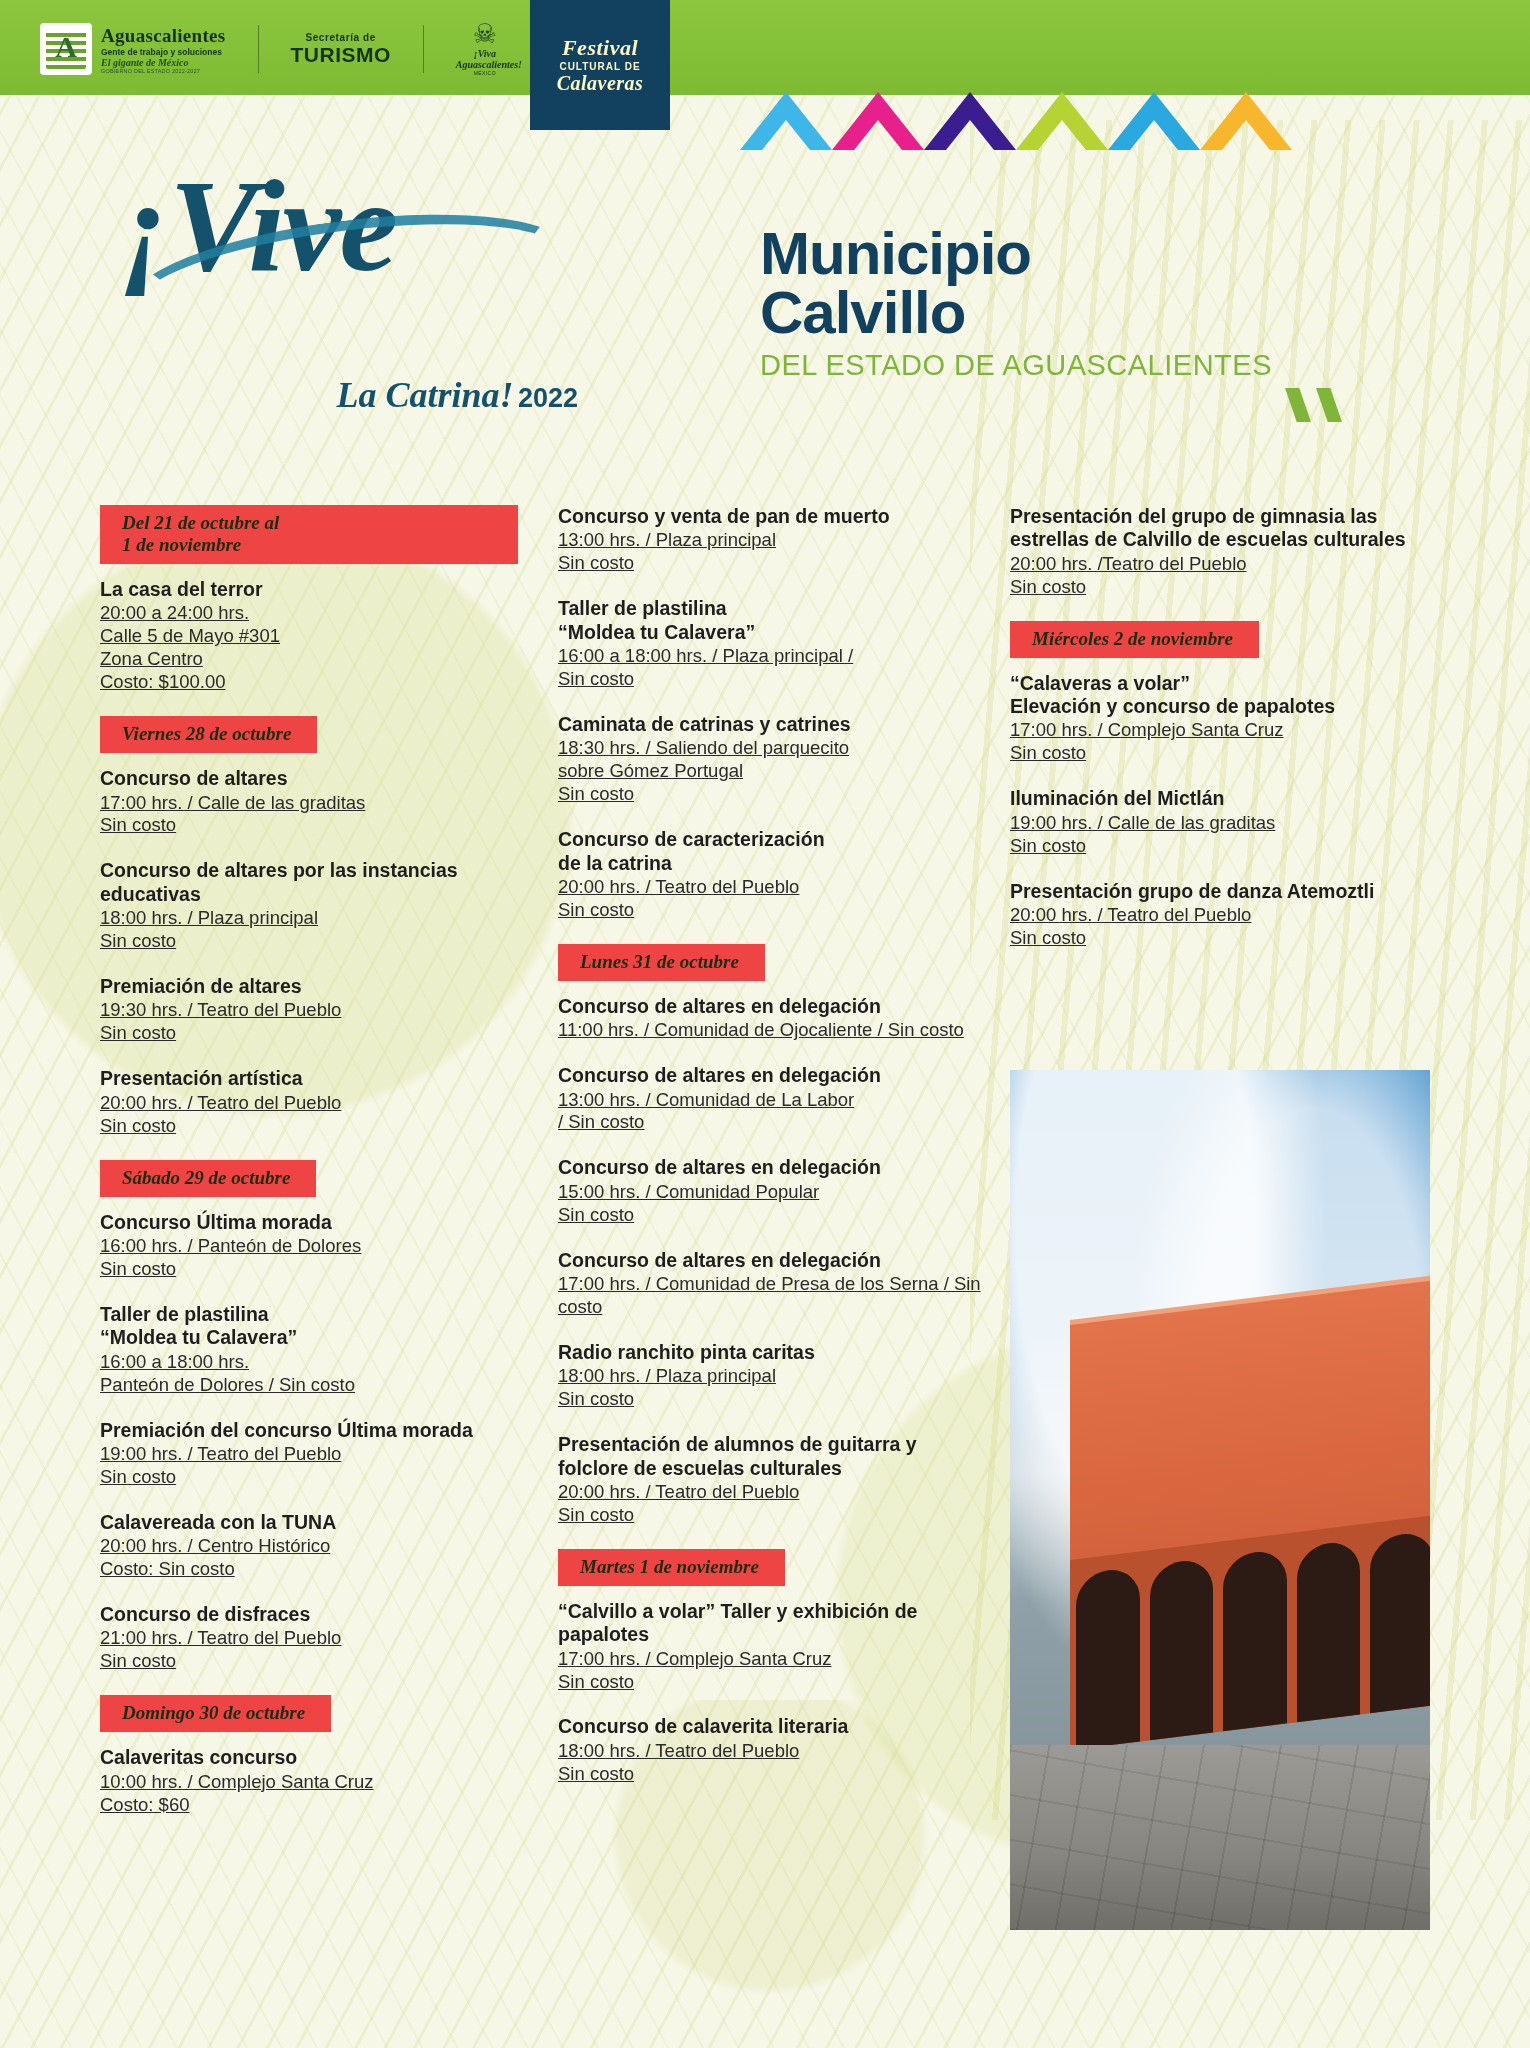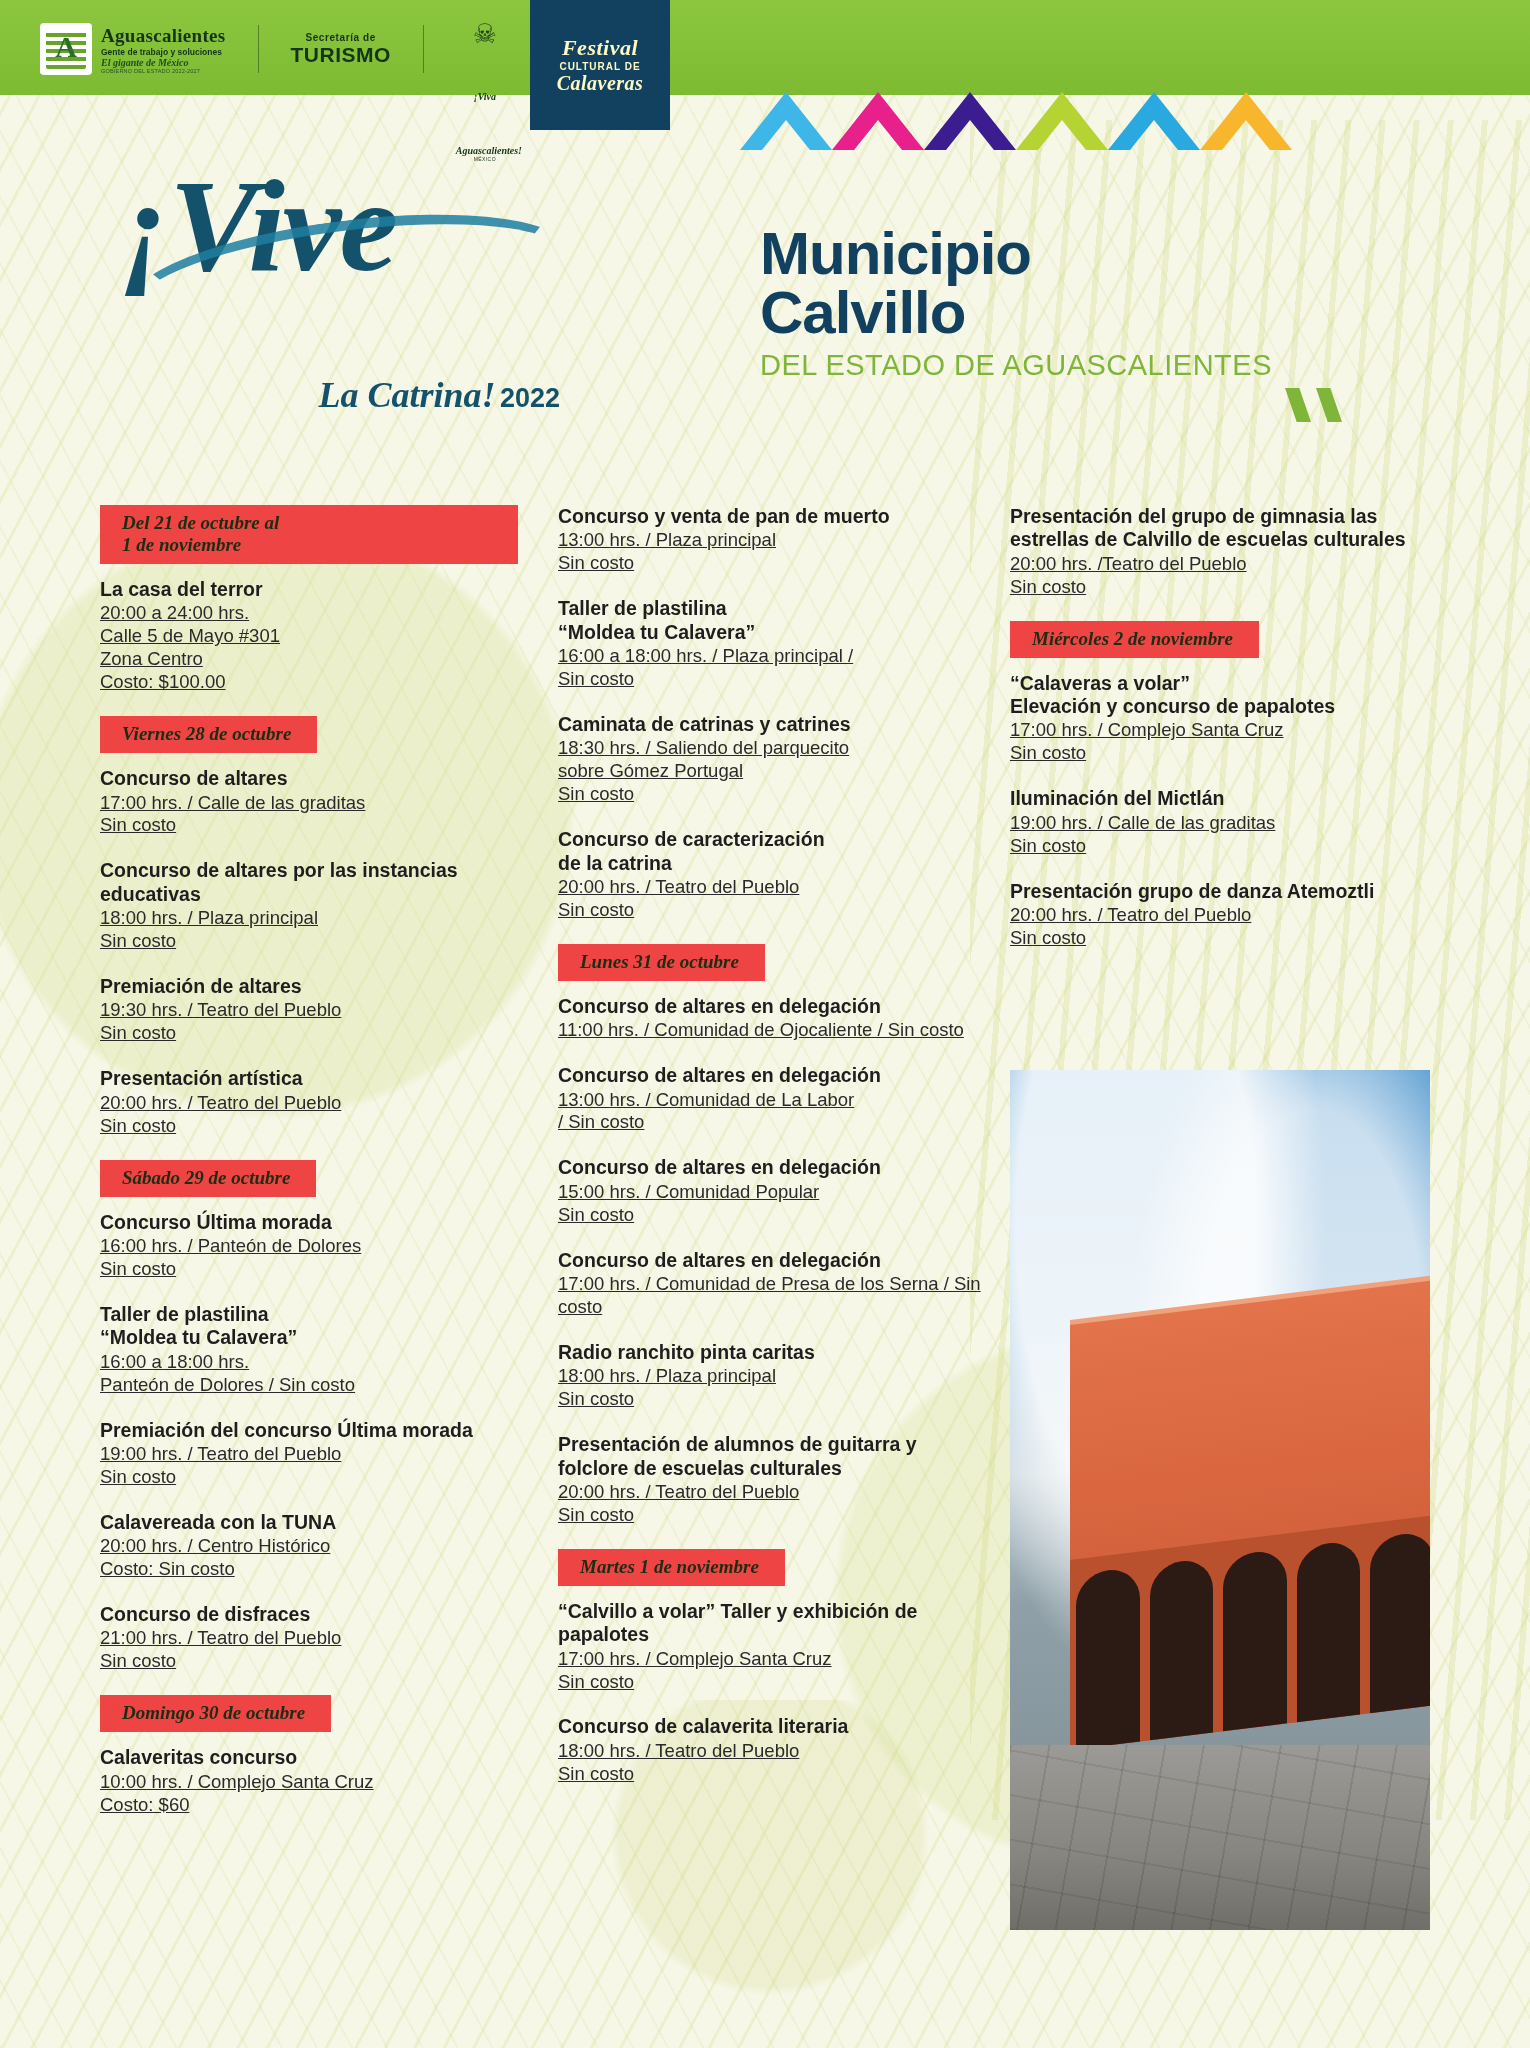--- a/index.html
+++ b/index.html
@@ -60,42 +60,42 @@
   .logo-div{width:1px;height:48px;background:rgba(20,50,25,.45);}
   .logo-tur{line-height:1.05;color:#14351a;text-align:center;}
   .logo-tur .s1{font:600 10px "Liberation Sans", sans-serif;letter-spacing:.6px;}
   .logo-tur .s2{font:700 21px "Liberation Sans", sans-serif;letter-spacing:.5px;}
   .logo-viva{
     width:58px;height:56px;position:relative;color:#14351a;text-align:center;
   }
   .logo-viva .skull{
     font-size:27px;line-height:27px;color:#1b3f1f;
   }
-  .logo-viva .v1{font:italic 700 10px "Liberation Serif", serif;margin-top:43px;}
+  .logo-viva .v1{font:italic 700 10px "Liberation Serif", serif;}
   .logo-viva .v2{font:400 5px "Liberation Sans", sans-serif;letter-spacing:.4px;}
   .fest-badge{
     position:absolute;left:530px;top:0;width:140px;height:130px;background:#12405f;z-index:7;
     display:flex;align-items:center;justify-content:center;text-align:center;
     color:#fef9c3;
   }
   .fest-badge .fb1{font:italic 700 22px "Liberation Serif", serif;letter-spacing:.5px;}
   .fest-badge .fb2{font:700 10px "Liberation Sans", sans-serif;letter-spacing:1px;}
   .fest-badge .fb3{font:italic 700 20px "Liberation Serif", serif;letter-spacing:.5px;}
   
   .chevrons{position:absolute;left:740px;top:92px;display:flex;gap:0;z-index:6;}
   .chev{width:92px;height:58px;}
   
   .vive{
     position:absolute;left:120px;top:160px;width:460px;height:250px;z-index:4;color:#14526b;
   }
   .vive .word{
     font:italic 700 132px "Liberation Serif", serif;letter-spacing:-2px;line-height:1;
   }
   .vive .sub{
-    position:absolute;right:20px;bottom:-6px;text-align:right;
+    position:absolute;right:2px;bottom:-6px;text-align:right;
   }
   .vive .sub .c{font:italic 700 36px "Liberation Serif", serif;color:#14526b;}
   .vive .sub .y{font:700 27px "Liberation Sans", sans-serif;color:#14526b;}
   .vive-swoosh{
     position:absolute;left:10px;top:60px;width:430px;height:180px;
     border:10px solid #1f7fa0;border-color:#1f7fa0 transparent transparent transparent;
     border-radius:50%/60px 60px 0 0;transform:rotate(-7deg);opacity:.85;
   }
   
   .muni{position:absolute;left:760px;top:225px;z-index:4;}

